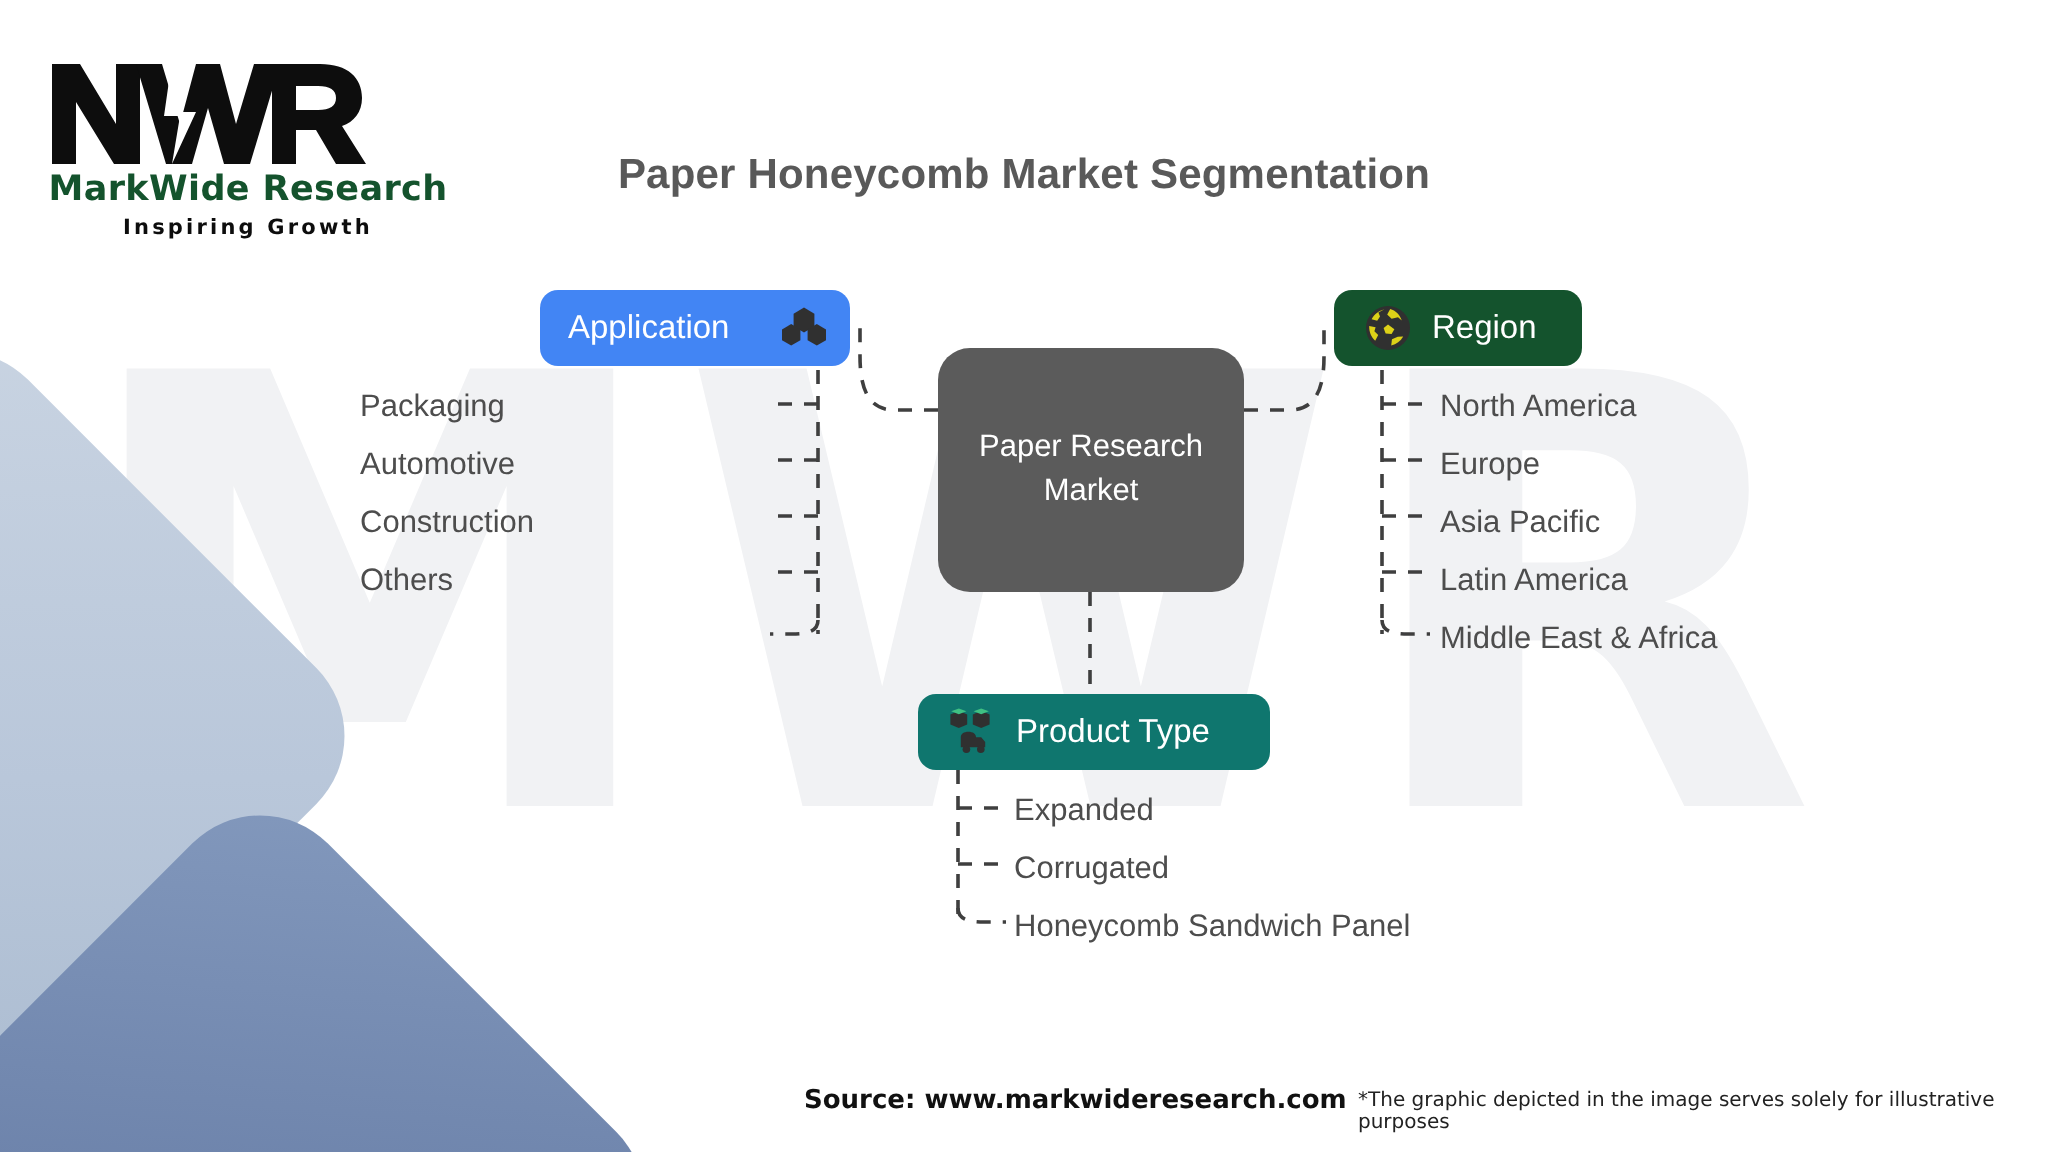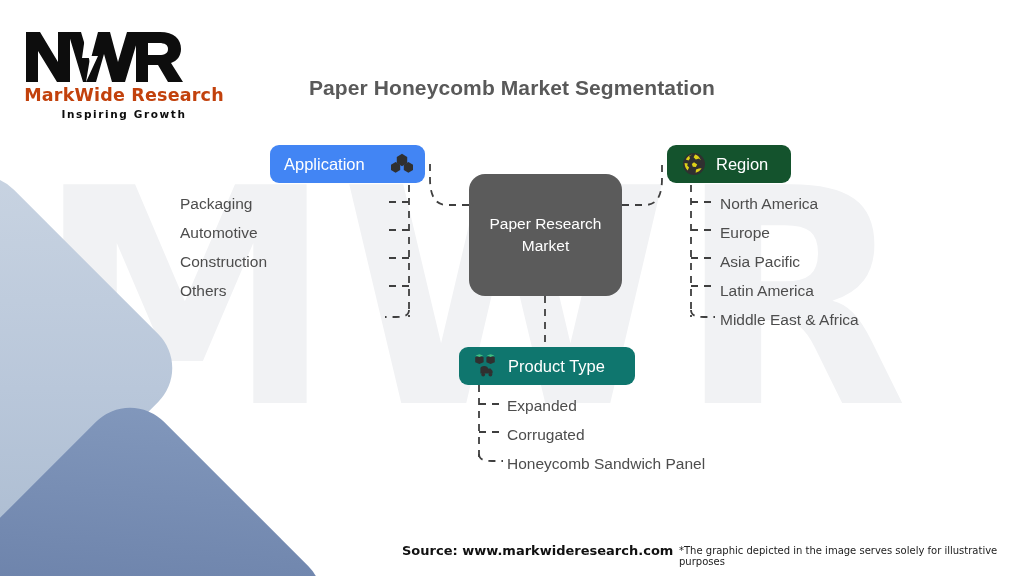--- a/index.html
+++ b/index.html
@@ -70,21 +70,21 @@
     text-align: center;
     color: #111111;
   }
   .logo-mark { display: block; }
   .logo-name {
     font-family: "DejaVu Sans", sans-serif;
     font-weight: bold;
     font-size: 17.5px;
     letter-spacing: 0.2px;
     margin-top: 1px;
-    color: #c2410c;
+    color: #14532d;
   }
   .logo-tag {
     font-family: "DejaVu Sans", sans-serif;
     font-weight: bold;
     font-size: 10.5px;
     letter-spacing: 1.6px;
     margin-top: 3px;
     color: #0d0d0d;
   }
 

